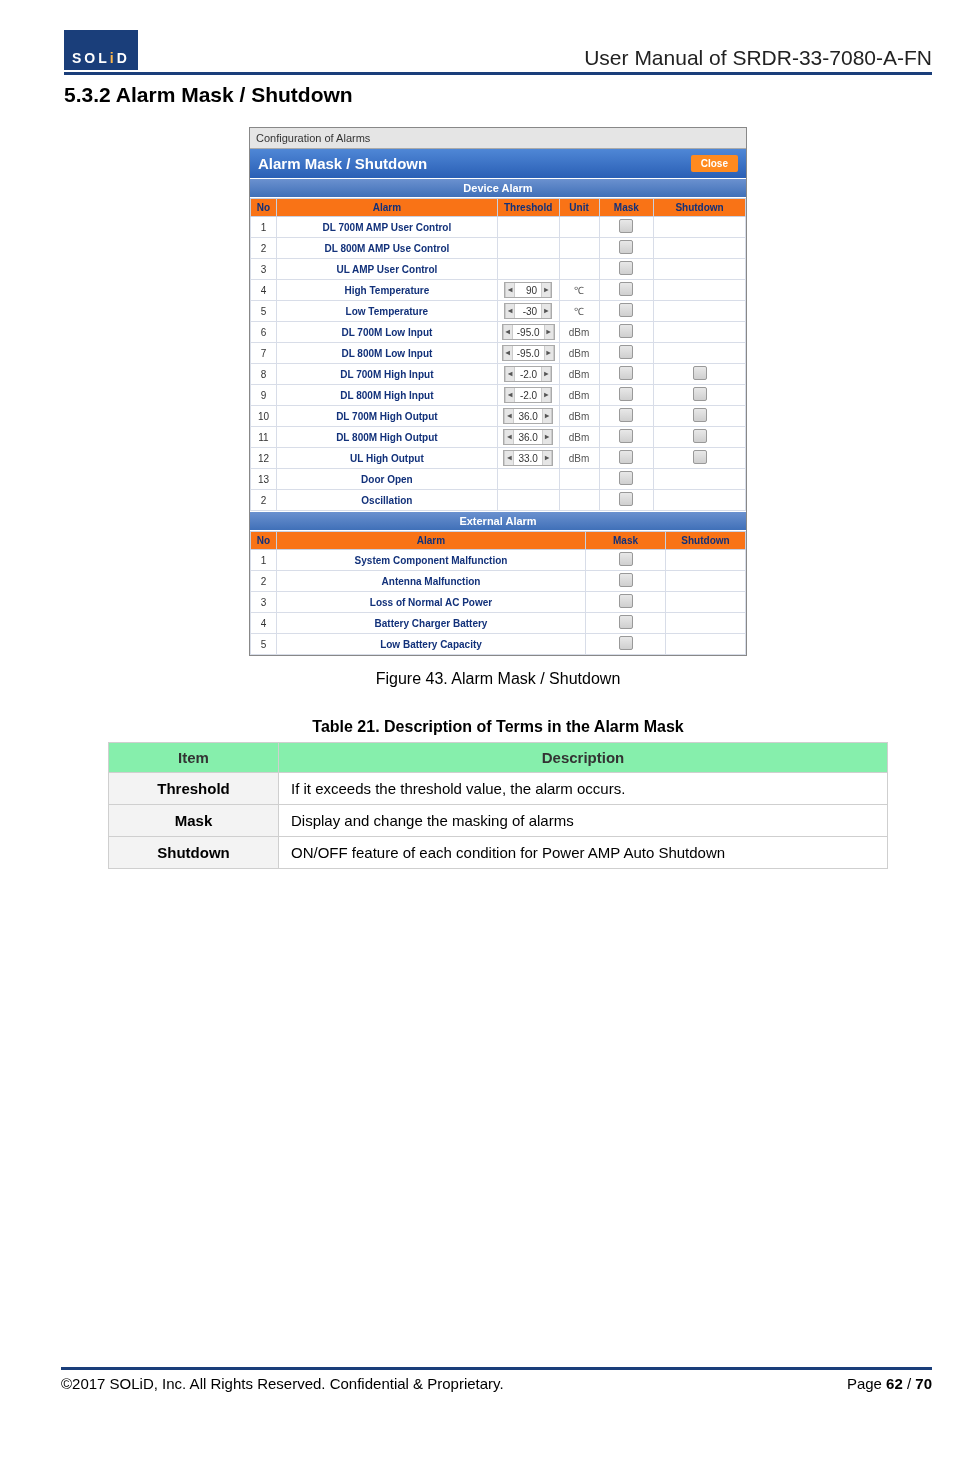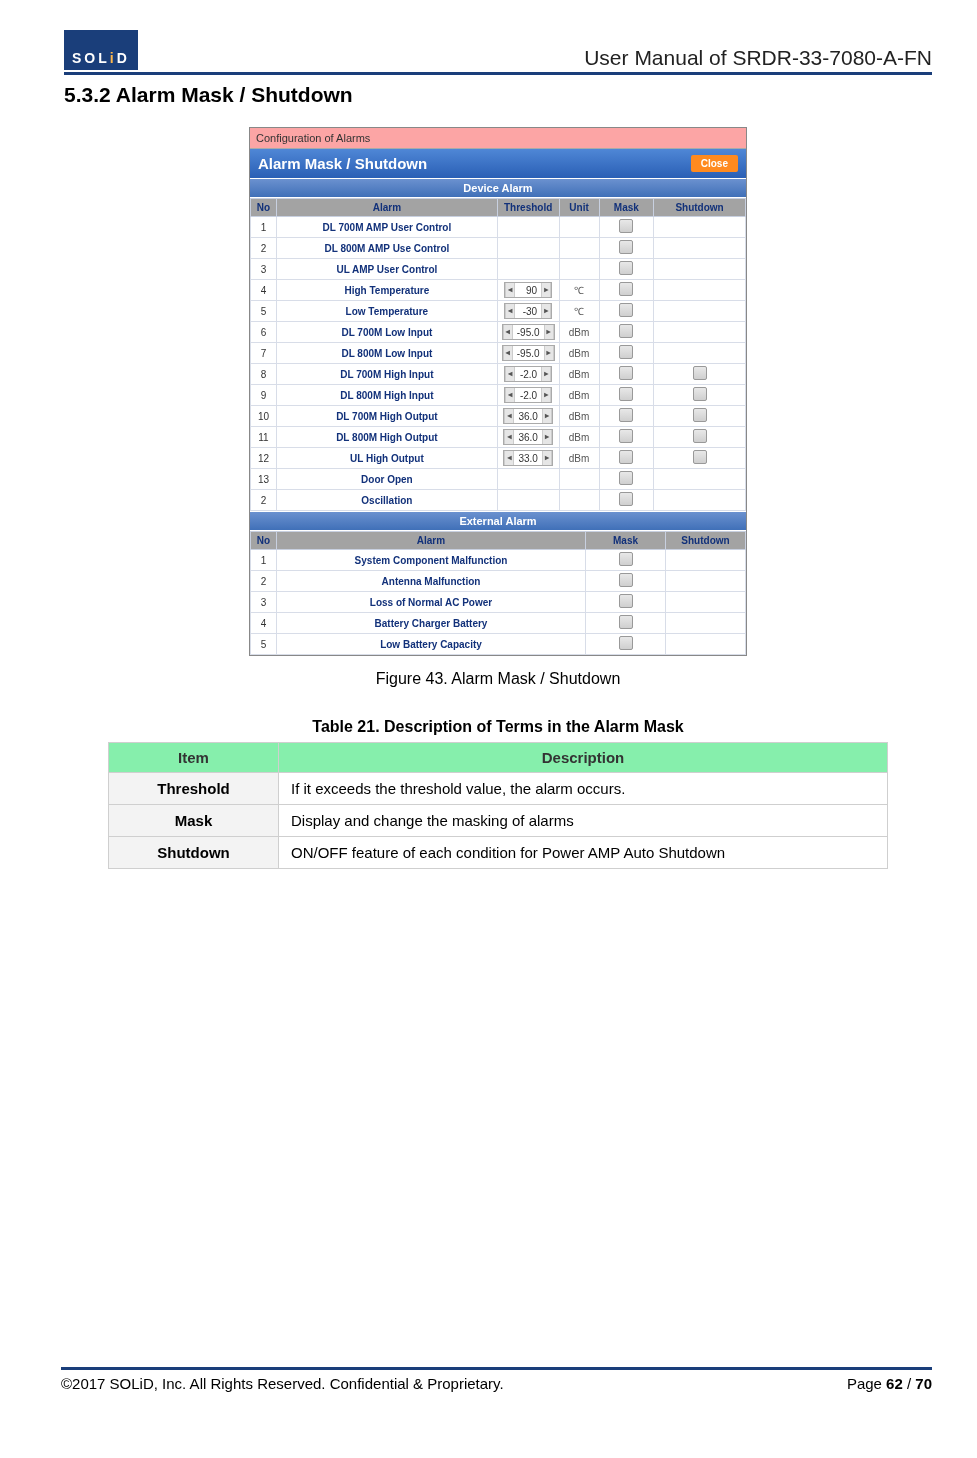--- a/index.html
+++ b/index.html
@@ -46,21 +46,21 @@
   .dialog {
     display: inline-block;
     border: 1px solid #888;
     background: #fff;
     width: 498px;
     text-align: left;
     font-size: 11px;
     margin: 0 auto;
   }
   .dialog-titlebar {
-    background: #fca5a5;
+    background: #e5e5e5;
     border-bottom: 1px solid #aaa;
     padding: 4px 6px;
     font-size: 11px;
     color: #333;
   }
   .dialog-header {
     background: linear-gradient(#4f87d6, #2a5fb5);
     color: #fff;
     font-weight: bold;
     font-size: 15px;
@@ -87,21 +87,21 @@
     padding: 3px 0;
     border-top: 1px solid #fff;
     border-bottom: 1px solid #fff;
   }
   table.alarm-grid {
     width: 100%;
     border-collapse: collapse;
     font-size: 10px;
   }
   table.alarm-grid th {
-    background: #a3a3a3;
+    background: #f97316;
     color: #12317a;
     font-weight: bold;
     border: 1px solid #c8d0e0;
     padding: 3px 4px;
     text-align: center;
   }
   table.alarm-grid td {
     border: 1px solid #d8dde8;
     padding: 2px 4px;
     color: #12317a;

